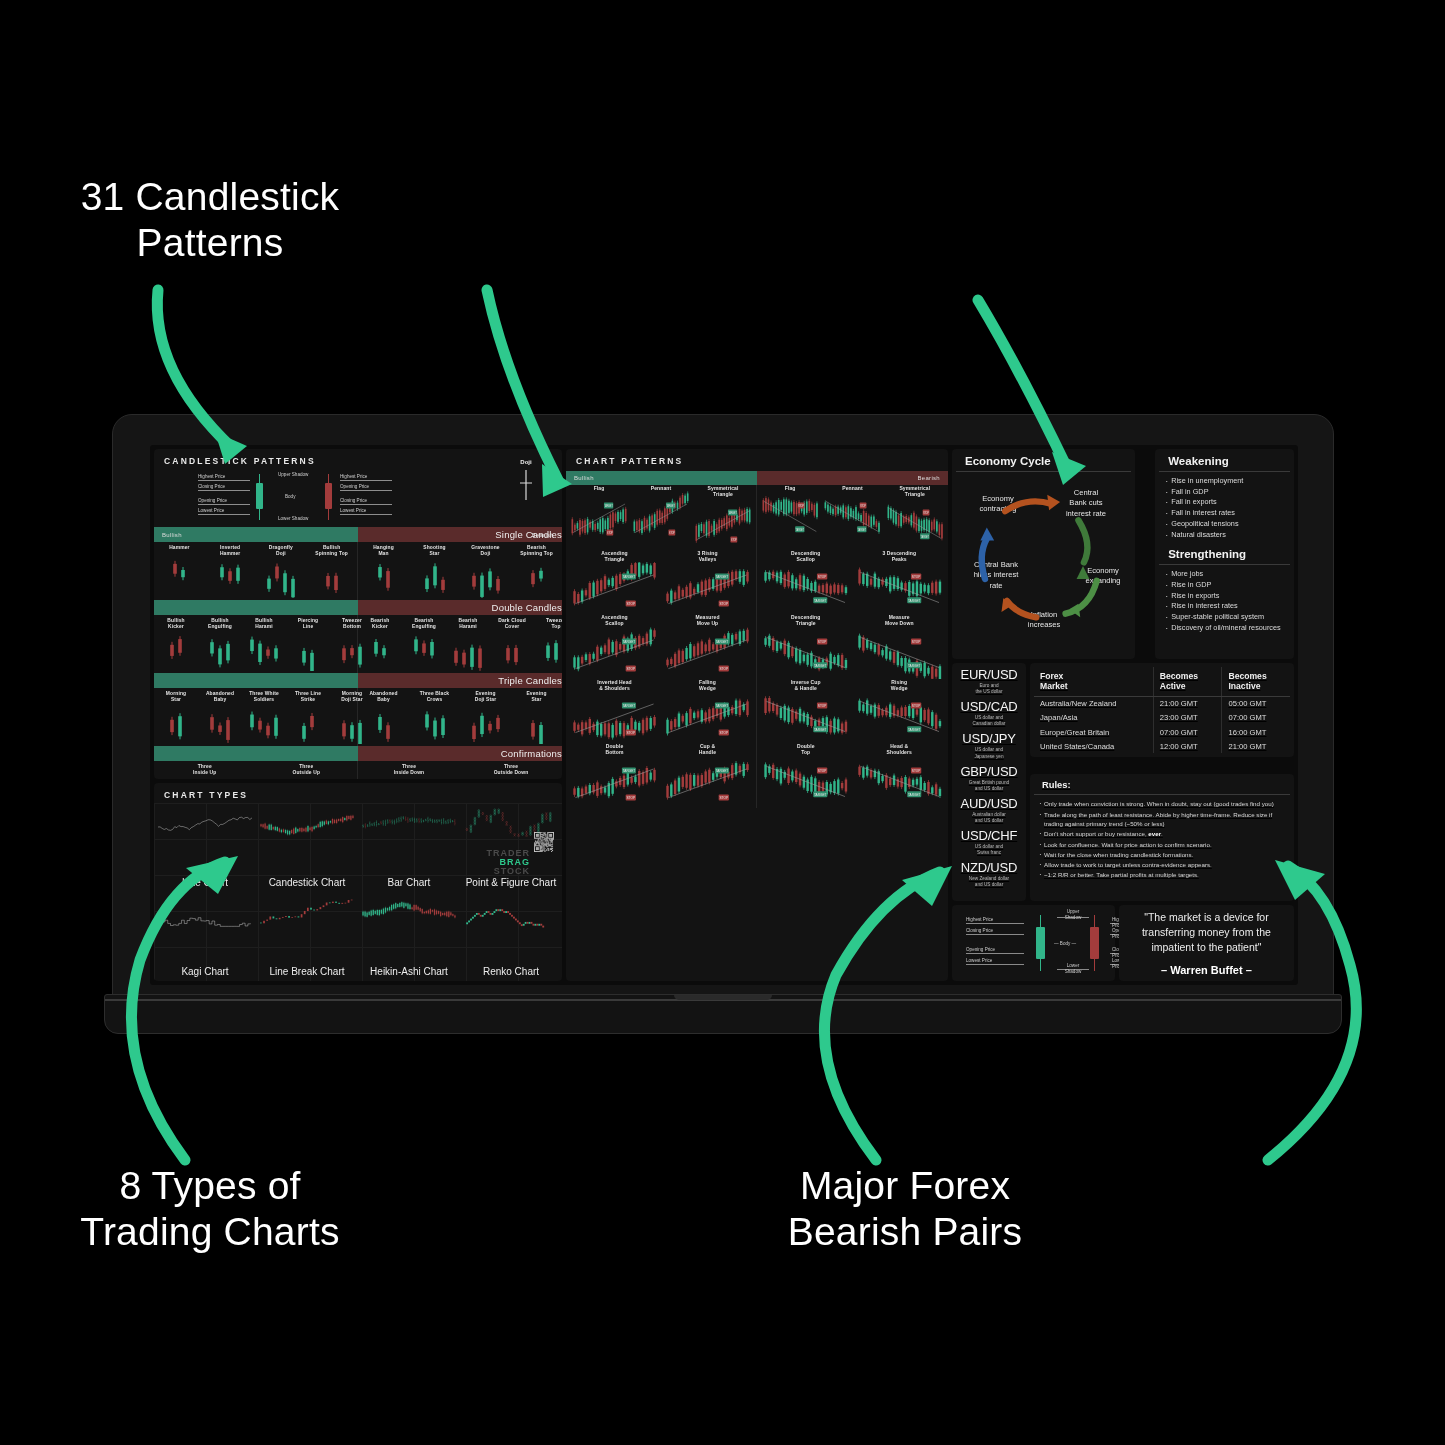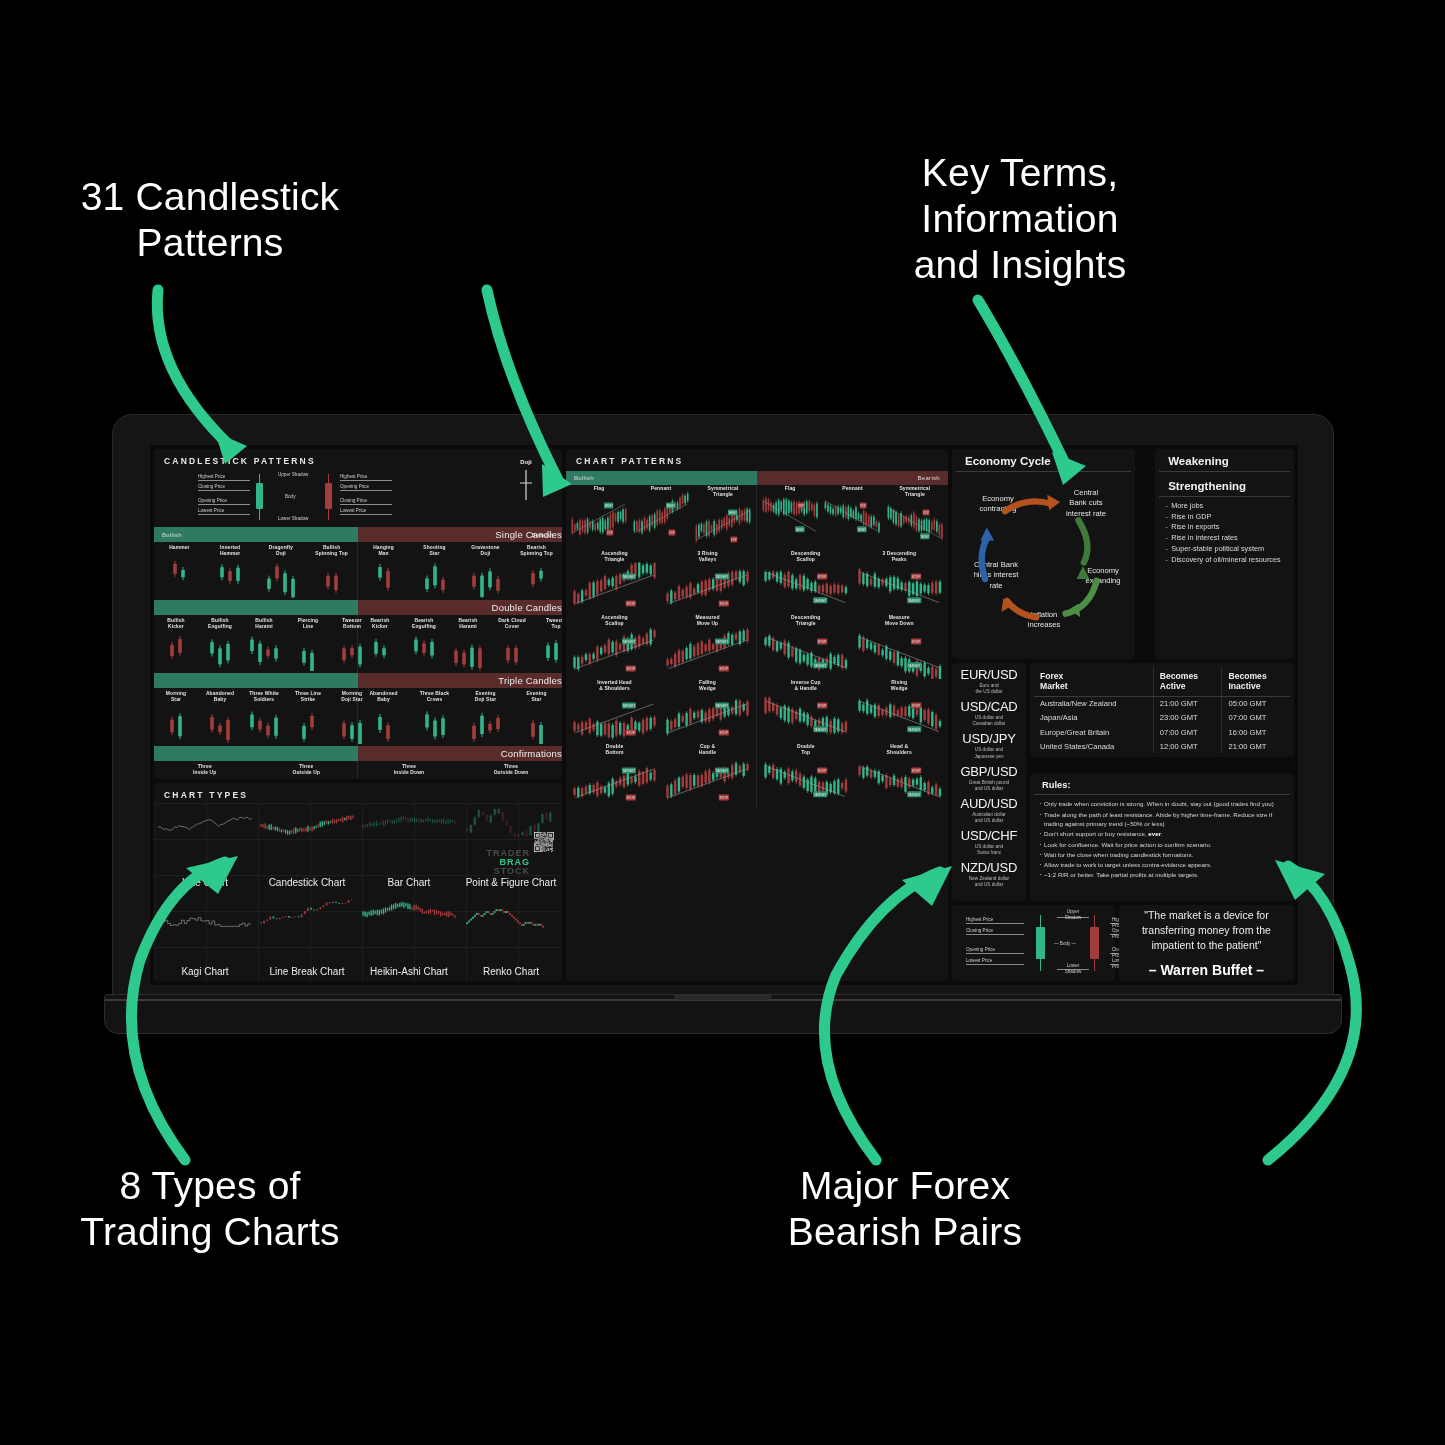--- a/index.html
+++ b/index.html
@@ -149,21 +149,21 @@
     position:relative; padding-left:6px;
   }
   .bullets li::before { content:"\00B7"; position:absolute; left:0; top:-1px; font-size:9px; color:#cfcfcf; }
 
   .cycle { position:relative; height:168px; }
   .cyc-label {
     position:absolute; font-size:7.6px; color:#e6e6e6; text-align:center; line-height:1.35;
     white-space:pre-line;
   }
 
-  .rc-mid { display:flex; gap:4px; flex:1; }
+  .rc-mid { display:flex; gap:4px; flex:1;text-decoration:underline; }
   #pairs-panel { width:74px; padding:4px 2px; }
   .pair { text-align:center; margin-bottom:4px; }
   .pair-sym { font-size:13px; color:#f4f4f4; letter-spacing:-.2px; }
   .pair-desc { font-size:4.7px; color:#bdbdbd; line-height:1.3; white-space:pre-line; margin-top:1px; }
 
   .rc-mid-right { flex:1; display:flex; flex-direction:column; gap:17px; }
   #hours-panel { padding:4px; }
   .hours-table { width:100%; border-collapse:collapse; }
   .hours-table th {
     font-size:8.6px; font-weight:700; color:#f0f0f0; text-align:left;
@@ -183,38 +183,35 @@
     list-style:none; font-size:6.2px; color:#d8d8d8; line-height:1.5;
     position:relative; padding-left:5px; margin-bottom:1px;
   }
   .rules-list li::before { content:"\00B7"; position:absolute; left:0; top:-1px; color:#cfcfcf; font-size:8px; }
   .rules-list b { color:#fff; }
 
   .rc-bot { display:flex; gap:4px; height:76px; }
   #anatomy2-panel { flex:1.05; position:relative; }
   #quote-panel { flex:1; display:flex; flex-direction:column; align-items:center; justify-content:center; padding:6px 10px; }
   .quote-text { font-size:10.5px; color:#ededed; text-align:center; line-height:1.42; }
-  .quote-author { font-size:14px; font-weight:700; color:#fff; text-align:center; margin-top:9px; }
+  .quote-author { font-size:11px; font-weight:700; color:#fff; text-align:center; margin-top:9px; }
 
   .an2 { position:absolute; inset:0; }
   .an2-label { position:absolute; font-size:4.6px; color:#cbcbcb; white-space:pre-line; line-height:1.2; }
   .an2-line { position:absolute; height:1px; background:#8a8a8a; }
   .an2-candle { position:absolute; width:9px; border-radius:1px; }
   .an2-wick { position:absolute; width:1px; }
 </style>
 </head>
 <body>
 
 <div class="stage">
 
   <div class="callout" id="cal-candles">31  Candlestick
 Patterns</div>
-  <div class="callout" id="cal-keyterms">Key Terms,
-Information
-and Insights</div>
   <div class="callout" id="cal-types">8 Types of
 Trading Charts</div>
   <div class="callout" id="cal-forex">Major Forex
 Bearish Pairs</div>
 
   <div class="laptop">
     <div class="lid">
       <div class="screen">
 
         <div class="col-left">
@@ -2750,20 +2747,28 @@
                   <path d="M36 110 q-8 -26 2 -44" stroke="#2d62a8" stroke-width="7" fill="none" stroke-linecap="round"></path>
                   <path d="M31 68 l7 -14 l8 14 z" fill="#2d62a8"></path>
                   <path d="M58 36 q24 -16 50 -8" stroke="#b4521f" stroke-width="7" fill="none" stroke-linecap="round"></path>
                   <path d="M104 18 l14 8 l-12 9 z" fill="#b4521f"></path>
                 </svg>
               </div>
             </div>
 
             <div class="panel" id="indicators-panel">
               <div class="rp-head">Weakening</div>
+              <ul class="bullets" id="weakening-list">
+                  <li>Rise in unemployment</li>
+                  <li>Fall in GDP</li>
+                  <li>Fall in exports</li>
+                  <li>Fall in interest rates</li>
+                  <li>Geopolitical tensions</li>
+                  <li>Natural disasters</li>
+                </ul>
               <div class="rp-head sub">Strengthening</div>
               <ul class="bullets" id="strengthening-list">
                   <li>More jobs</li>
                   <li>Rise in GDP</li>
                   <li>Rise in exports</li>
                   <li>Rise in interest rates</li>
                   <li>Super-stable political system</li>
                   <li>Discovery of oil/mineral resources</li>
                 </ul>
             </div>

